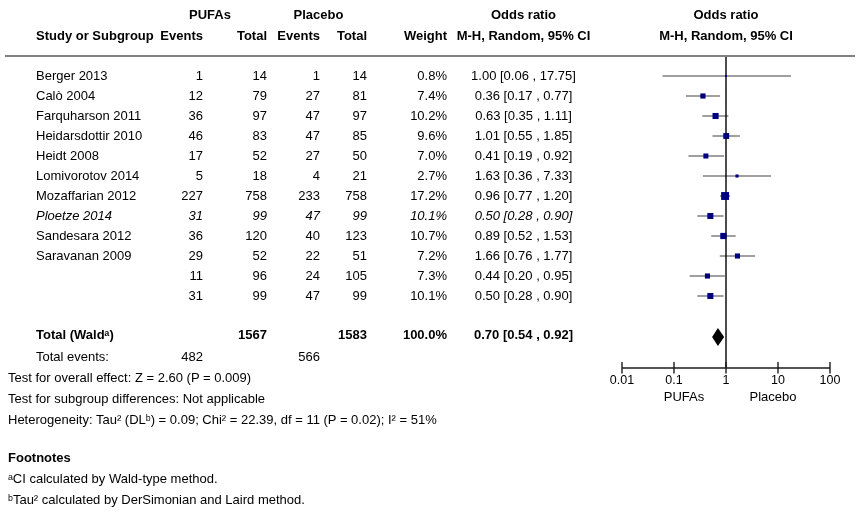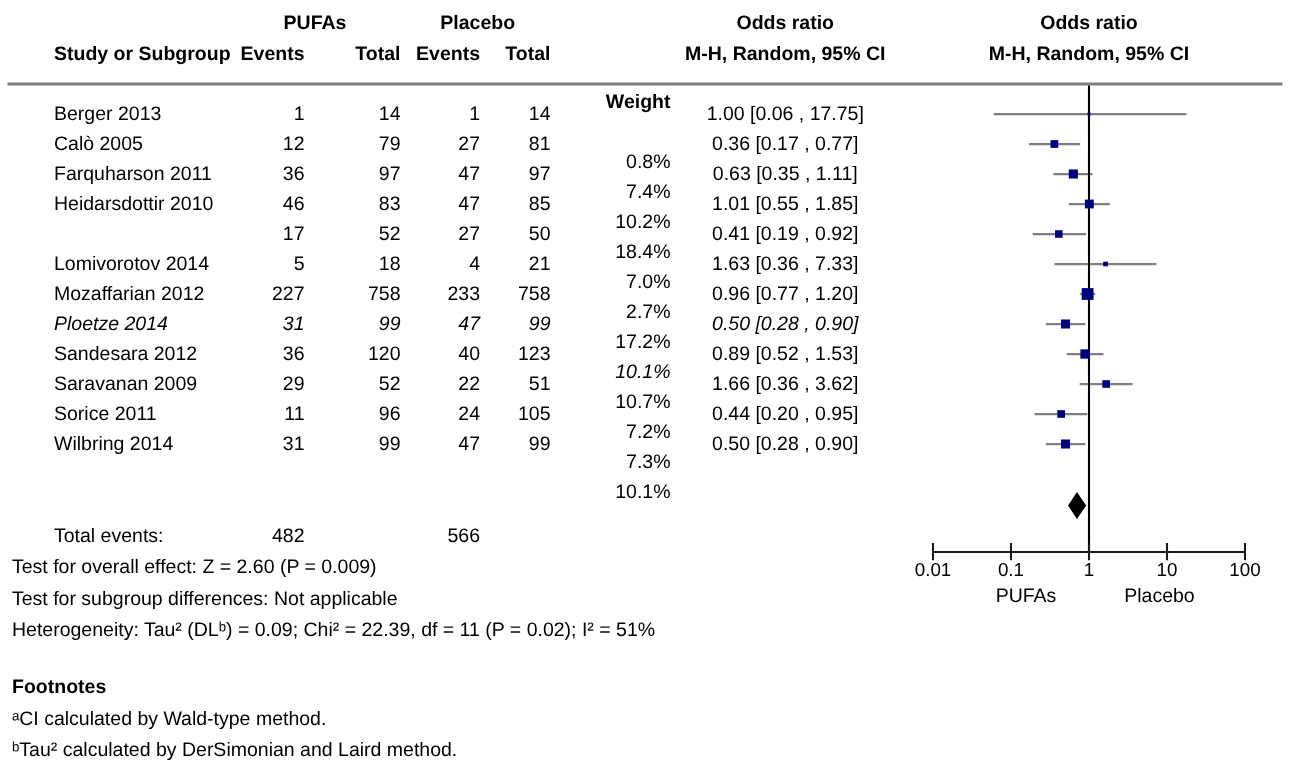--- a/index.html
+++ b/index.html
@@ -9,21 +9,21 @@
     font-size:13px; color:#000; overflow:hidden;padding-left:17px;
   }
   .line { position:absolute; height:20px; line-height:20px; white-space:nowrap;text-align:right; }
   .trow { position:absolute; left:0; width:620px; height:20px; line-height:20px; }
   .cell { position:absolute; top:0; height:20px; white-space:nowrap; }
   .c-study { left:8px;   width:150px; text-align:left;margin-left:28px; }
   .c-e1    { left:153px; width:50px;  text-align:right; }
   .c-t1    { left:207px; width:60px;  text-align:right; }
   .c-e2    { left:270px; width:50px;  text-align:right; }
   .c-t2    { left:325px; width:42px;  text-align:right; }
-  .c-w     { left:377px; width:70px;  text-align:right;margin-top:32px; }
+  .c-w     { left:377px; width:70px;  text-align:right; }
   .c-or    { left:447px; width:153px; text-align:center; }
   .ctr { text-align:center; }
   .b { font-weight:700; }
   #header-rule { position:absolute; top:55px; left:5px; width:850px; height:2px; background:#808080; }
   #forest-svg { position:absolute; top:0; left:0; }
 </style>
 </head>
 <body>
 
 <div id="app">
@@ -52,21 +52,21 @@
       <div class="trow" style="top: 66px;">
         <span class="cell c-study">Berger 2013</span>
         <span class="cell c-e1">1</span>
         <span class="cell c-t1">14</span>
         <span class="cell c-e2">1</span>
         <span class="cell c-t2">14</span>
         <span class="cell c-w">0.8%</span>
         <span class="cell c-or">1.00 [0.06 , 17.75]</span>
       </div>
       <div class="trow" style="top: 86px;">
-        <span class="cell c-study">Calò 2005</span>
+        <span class="cell c-study">Calò 2004</span>
         <span class="cell c-e1">12</span>
         <span class="cell c-t1">79</span>
         <span class="cell c-e2">27</span>
         <span class="cell c-t2">81</span>
         <span class="cell c-w">7.4%</span>
         <span class="cell c-or">0.36 [0.17 , 0.77]</span>
       </div>
       <div class="trow" style="top: 106px;">
         <span class="cell c-study">Farquharson 2011</span>
         <span class="cell c-e1">36</span>
@@ -75,24 +75,25 @@
         <span class="cell c-t2">97</span>
         <span class="cell c-w">10.2%</span>
         <span class="cell c-or">0.63 [0.35 , 1.11]</span>
       </div>
       <div class="trow" style="top: 126px;">
         <span class="cell c-study">Heidarsdottir 2010</span>
         <span class="cell c-e1">46</span>
         <span class="cell c-t1">83</span>
         <span class="cell c-e2">47</span>
         <span class="cell c-t2">85</span>
-        <span class="cell c-w">18.4%</span>
+        <span class="cell c-w">9.6%</span>
         <span class="cell c-or">1.01 [0.55 , 1.85]</span>
       </div>
       <div class="trow" style="top: 146px;">
+        <span class="cell c-study">Heidt 2008</span>
         <span class="cell c-e1">17</span>
         <span class="cell c-t1">52</span>
         <span class="cell c-e2">27</span>
         <span class="cell c-t2">50</span>
         <span class="cell c-w">7.0%</span>
         <span class="cell c-or">0.41 [0.19 , 0.92]</span>
       </div>
       <div class="trow" style="top: 166px;">
         <span class="cell c-study">Lomivorotov 2014</span>
         <span class="cell c-e1">5</span>
@@ -129,42 +130,47 @@
         <span class="cell c-w">10.7%</span>
         <span class="cell c-or">0.89 [0.52 , 1.53]</span>
       </div>
       <div class="trow" style="top: 246px;">
         <span class="cell c-study">Saravanan 2009</span>
         <span class="cell c-e1">29</span>
         <span class="cell c-t1">52</span>
         <span class="cell c-e2">22</span>
         <span class="cell c-t2">51</span>
         <span class="cell c-w">7.2%</span>
-        <span class="cell c-or">1.66 [0.36 , 3.62]</span>
+        <span class="cell c-or">1.66 [0.76 , 1.77]</span>
       </div>
       <div class="trow" style="top: 266px;">
-        <span class="cell c-study">Sorice 2011</span>
         <span class="cell c-e1">11</span>
         <span class="cell c-t1">96</span>
         <span class="cell c-e2">24</span>
         <span class="cell c-t2">105</span>
         <span class="cell c-w">7.3%</span>
         <span class="cell c-or">0.44 [0.20 , 0.95]</span>
       </div>
       <div class="trow" style="top: 286px;">
-        <span class="cell c-study">Wilbring 2014</span>
         <span class="cell c-e1">31</span>
         <span class="cell c-t1">99</span>
         <span class="cell c-e2">47</span>
         <span class="cell c-t2">99</span>
         <span class="cell c-w">10.1%</span>
         <span class="cell c-or">0.50 [0.28 , 0.90]</span>
       </div>
     </div>
 
+  <div class="trow b" style="top:325px">
+    <span class="cell c-study">Total (Waldᵃ)</span>
+    <span class="cell c-t1">1567</span>
+    <span class="cell c-t2">1583</span>
+    <span class="cell c-w">100.0%</span>
+    <span class="cell c-or">0.70 [0.54 , 0.92]</span>
+  </div>
   <div class="trow" style="top:347px">
     <span class="cell c-study">Total events:</span>
     <span class="cell c-e1">482</span>
     <span class="cell c-e2">566</span>
   </div>
   <div class="line" style="top:368px;left:8px">Test for overall effect: Z = 2.60 (P = 0.009)</div>
   <div class="line" style="top:389px;left:8px">Test for subgroup differences: Not applicable</div>
   <div class="line" style="top:410px;left:8px">Heterogeneity: Tau² (DLᵇ) = 0.09; Chi² = 22.39, df = 11 (P = 0.02); I² = 51%</div>
 
   <div class="line b" style="top:448px;left:8px">Footnotes</div>

